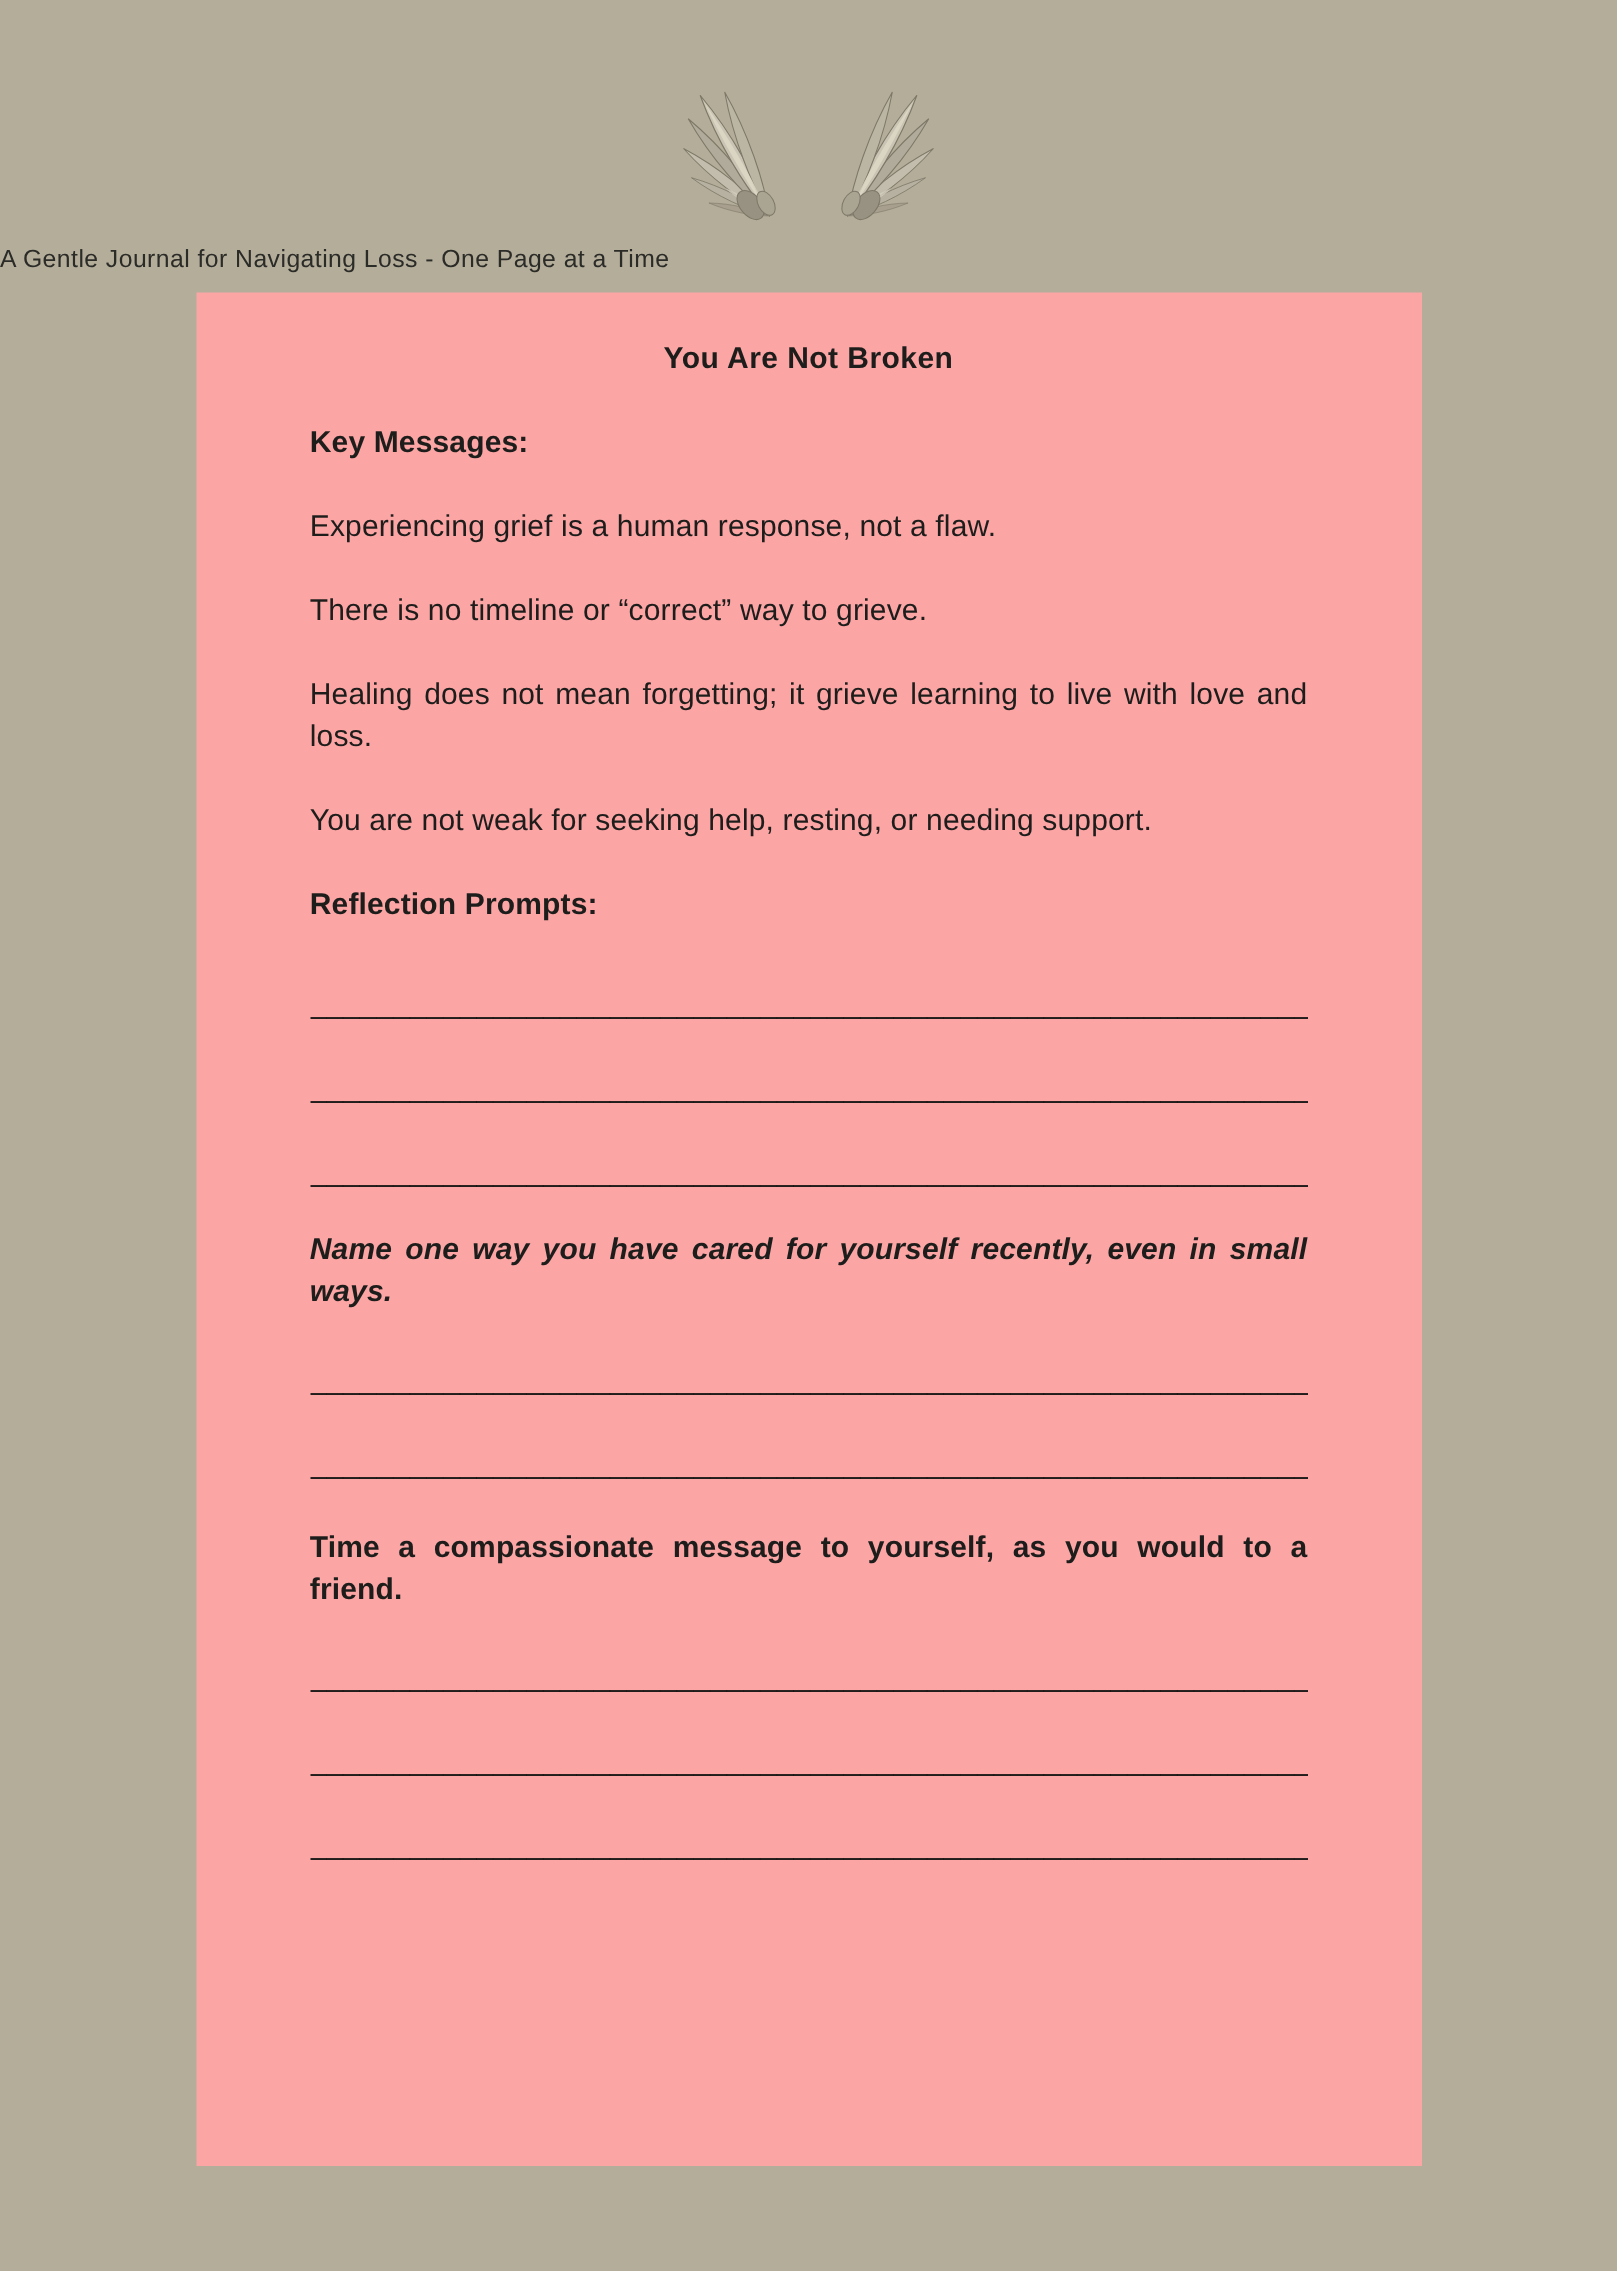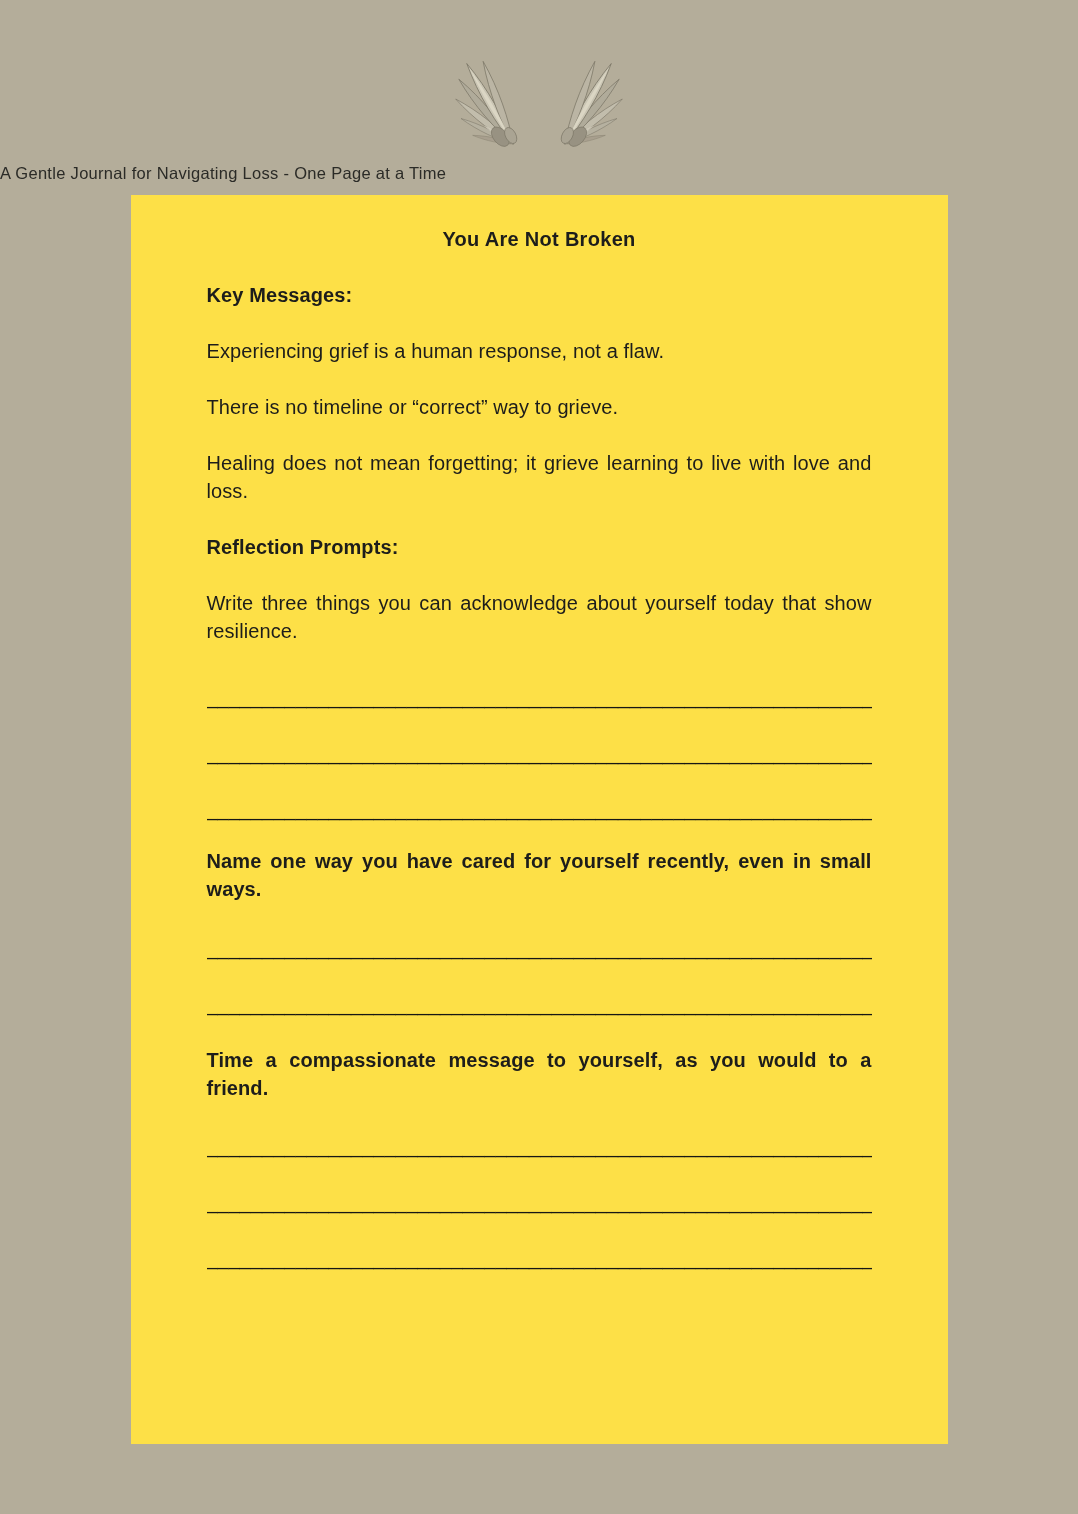--- a/index.html
+++ b/index.html
@@ -24,21 +24,21 @@
     margin-top: 14px;
     font-size: 16.5px;
     letter-spacing: 0.3px;
     color: #2b2b27;
   }
   .card {
     box-sizing: border-box;
     width: 817px;
     height: 1249px;
     margin: 12px auto 0 auto;
-    background: #fde047;
+    background: #fca5a5;
     padding: 30px 76px 34px 76px;
     overflow: hidden;
   }
   .card-title {
     font-size: 20px;
     line-height: 28px;
     font-weight: bold;
     text-align: center;
     letter-spacing: 0.3px;
     margin: 0 0 24px 0;
@@ -110,29 +110,29 @@
 
 <div class="card">
   <h1 class="card-title">You Are Not Broken</h1>
 
 
   <p class="para bold">Key Messages:</p>
 
   <p class="para">Experiencing grief is a human response, not a flaw.</p>
   <p class="para">There is no timeline or “correct” way to grieve.</p>
   <p class="para">Healing does not mean forgetting; it grieve learning to live with love and loss.</p>
+  <p class="para">You are not weak for seeking help, resting, or needing support.</p>
 
   <p class="para bold">Reflection Prompts:</p>
 
-  <p class="para">Write three things you can acknowledge about yourself today that show resilience.</p>
   <div class="write-line gap-a">_____________________________________________________________________________________</div>
   <div class="write-line">_____________________________________________________________________________________</div>
   <div class="write-line">_____________________________________________________________________________________</div>
 
-  <p class="para bold" style="margin-top:24px;">Name one way you have cared for yourself recently, even in small ways.</p>
+  <p class="para bold" style="margin-top:24px;font-style:italic;">Name one way you have cared for yourself recently, even in small ways.</p>
   <div class="write-line gap-b">_____________________________________________________________________________________</div>
   <div class="write-line">_____________________________________________________________________________________</div>
 
   <p class="para bold">Time a compassionate message to yourself, as you would to a friend.</p>
   <div class="write-line gap-c">_____________________________________________________________________________________</div>
   <div class="write-line">_____________________________________________________________________________________</div>
   <div class="write-line">_____________________________________________________________________________________</div>
 </div>
 
 </body></html>

